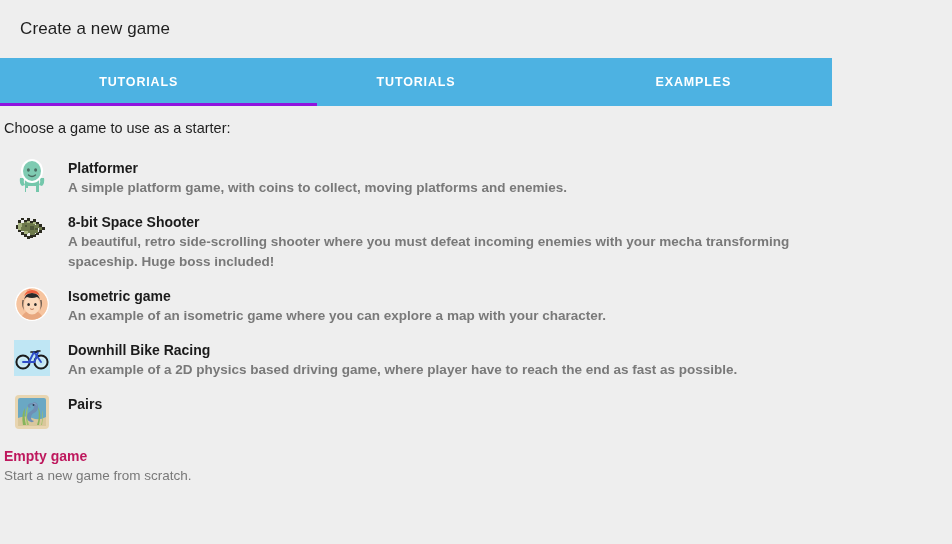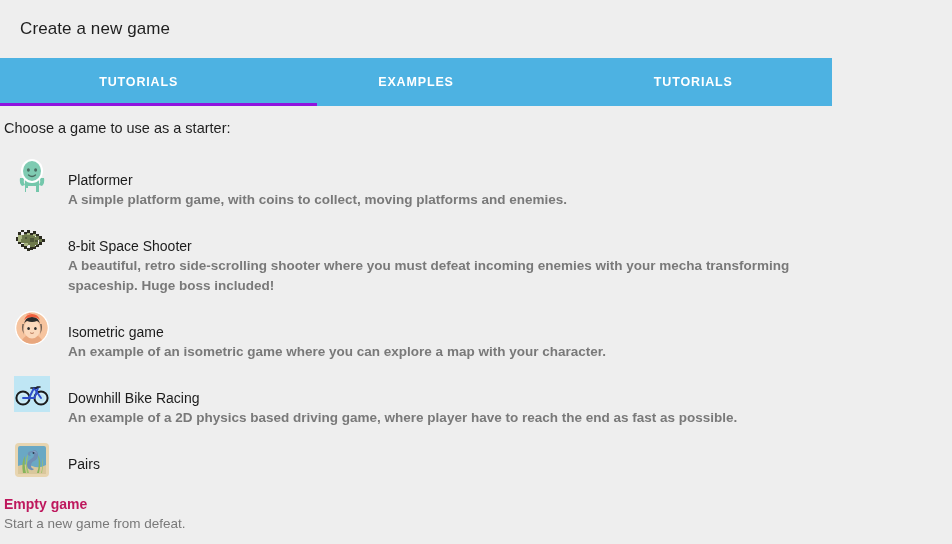--- a/index.html
+++ b/index.html
@@ -114,22 +114,21 @@
   .starter-icon svg { display: block; width: 36px; height: 36px; }
   .starter-text {
     flex: 1 1 auto;
     padding-top: 1px;
     min-width: 0;
   }
   .starter-name {
     font-size: 14px;
     line-height: 19px;
     color: #1b1b1b;
-    font-weight: 400;
-    margin-top: 12px;
+    font-weight: 700;
   }
   .starter-desc {
     font-size: 13.5px;
     line-height: 20px;
     color: #797979;
     font-weight: 700;
     max-width: 880px;
   }
 
   
@@ -156,24 +155,24 @@
 
   <div class="dialog-header">
     <div class="dialog-title">Create a new game</div>
   </div>
 
   <div class="tab-bar">
     <div class="tab">
       <span>TUTORIALS</span>
     </div>
     <div class="tab">
-      <span>EXAMPLES</span>
+      <span>TUTORIALS</span>
     </div>
     <div class="tab">
-      <span>TUTORIALS</span>
+      <span>EXAMPLES</span>
     </div>
     <div class="tab-indicator"></div>
   </div>
 
   <div class="dialog-body">
 
     <div class="choose-label">Choose a game to use as a starter:</div>
 
     <ul class="starter-list">
 
@@ -316,17 +315,17 @@
           </svg>
         </span>
         <div class="starter-text">
           <div class="starter-name">Pairs</div>
         </div>
       </li>
     </ul>
 
     <div class="empty-game">
       <div class="empty-game-name">Empty game</div>
-      <div class="empty-game-desc">Start a new game from defeat.</div>
+      <div class="empty-game-desc">Start a new game from scratch.</div>
     </div>
 
   </div>
 </div>
 
 </body></html>

